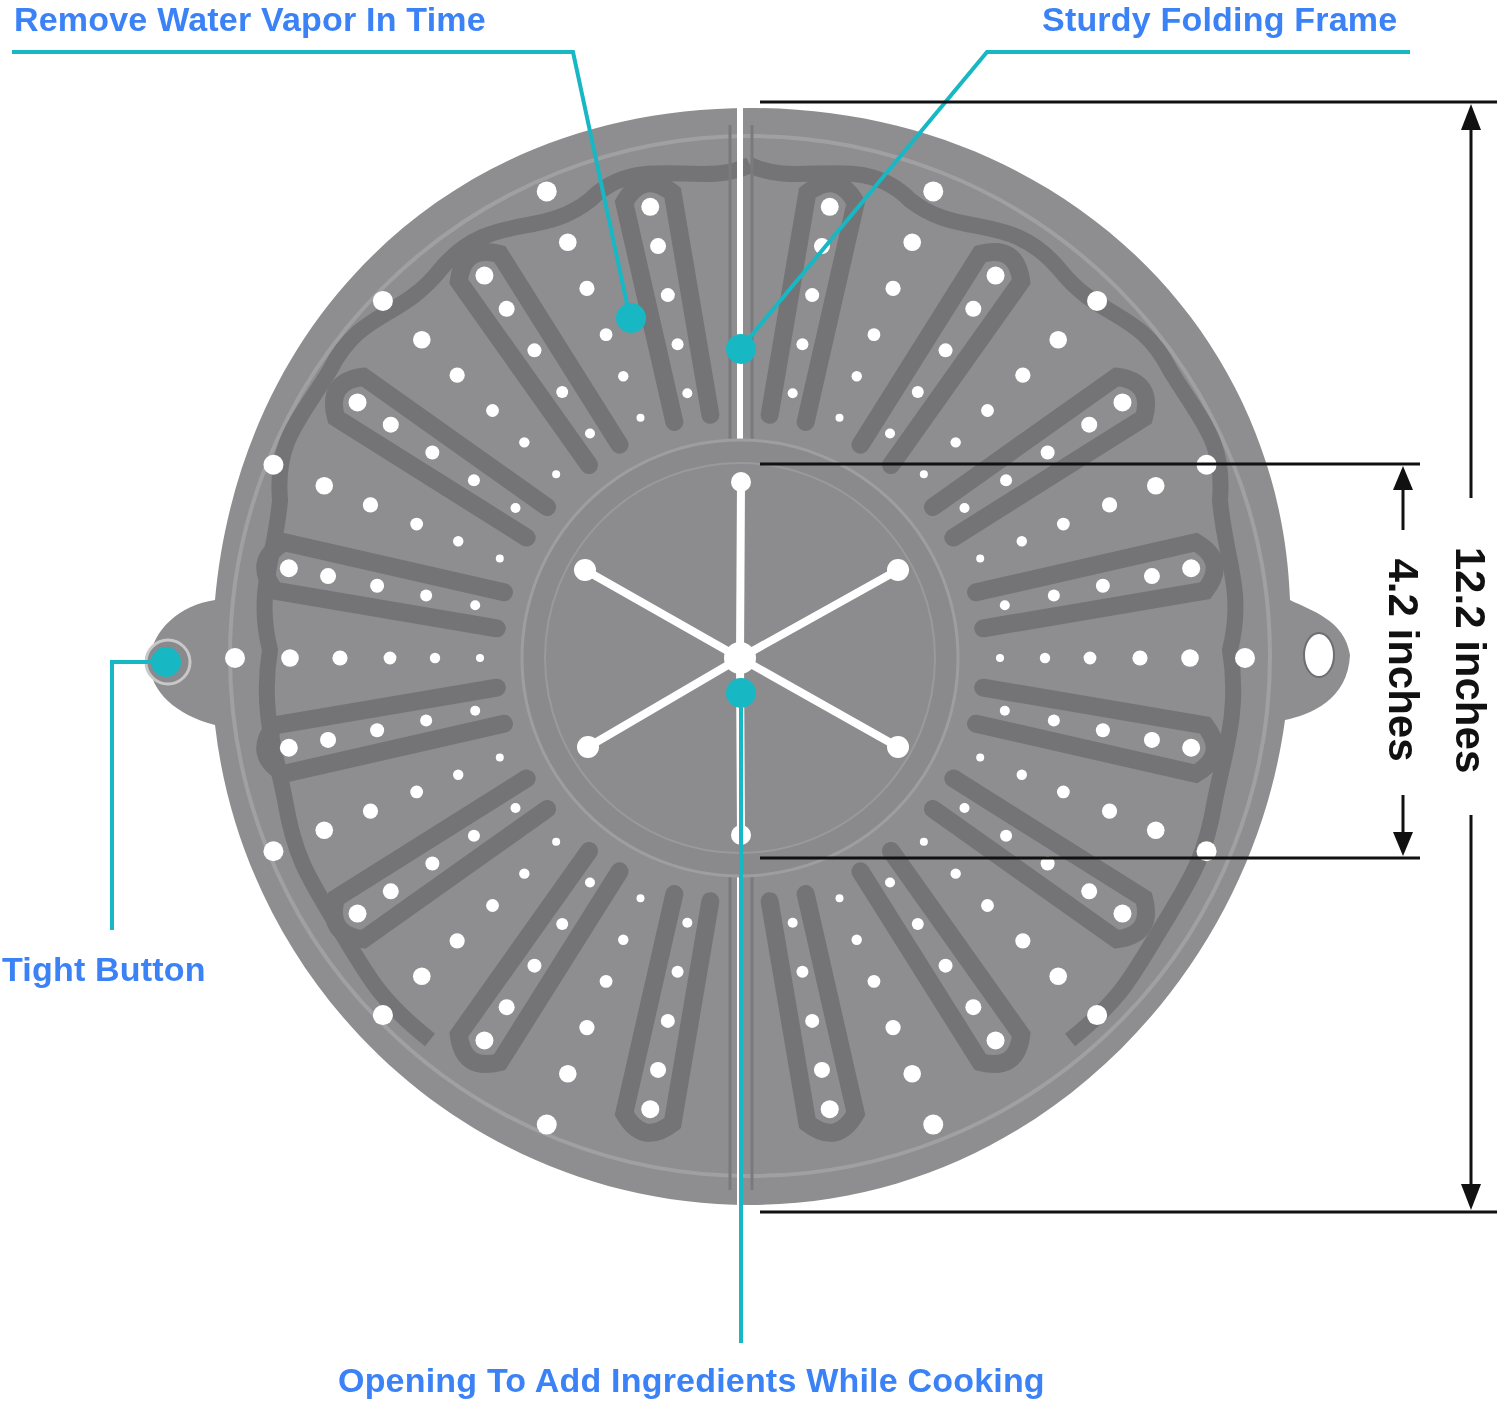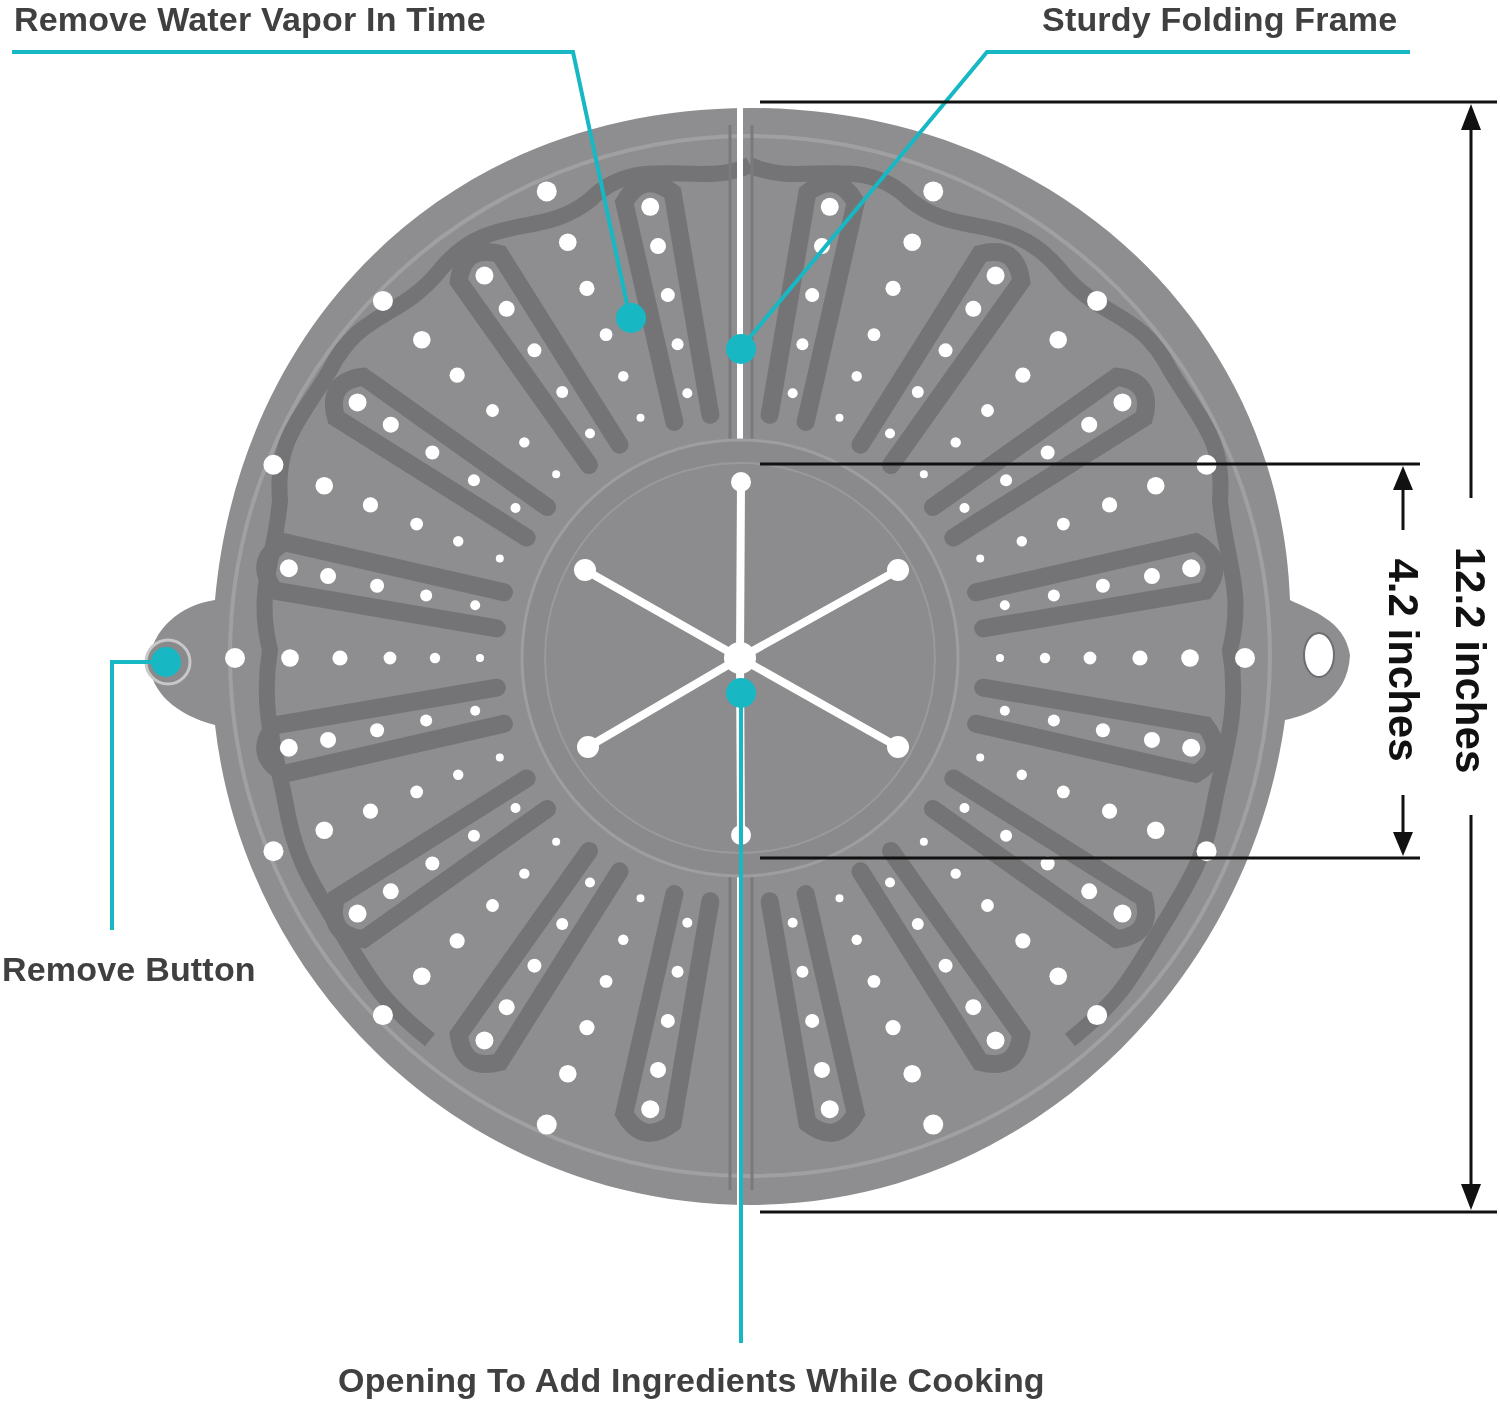--- a/index.html
+++ b/index.html
@@ -1,18 +1,18 @@
 <!DOCTYPE html>
 <html><head>
 <meta charset="utf-8">
 <style>
   html, body { margin:0; padding:0; background:#ffffff; }
   body { width:1500px; height:1407px; position:relative; overflow:hidden;
          font-family:"Liberation Sans", sans-serif; }
-  .label { position:absolute; font-weight:bold; color:#404040; font-size:34px;
+  .label { position:absolute; font-weight:bold; color:#3b82f6; font-size:34px;
            white-space:nowrap; letter-spacing:0.2px; }
   #art { position:absolute; left:0; top:0; }
   .dim-text { position:absolute; font-family:"Liberation Sans", sans-serif; font-weight:bold;
               font-size:42px; color:#111; transform-origin:center center; white-space:nowrap; }
 </style>
 </head>
 <body>
 
 <svg id="art" width="1500" height="1407" viewBox="0 0 1500 1407">
   <defs>
@@ -282,17 +282,17 @@
   <g fill="#111">
     <polygon points="1471,104 1461,130 1481,130"></polygon>
     <polygon points="1471,1210 1461,1184 1481,1184"></polygon>
     <polygon points="1403,466 1393,490 1413,490"></polygon>
     <polygon points="1403,856 1393,832 1413,832"></polygon>
   </g>
 </svg>
 
 <div class="label" style="left:14px; top:0px;">Remove Water Vapor In Time</div>
 <div class="label" style="left:998px; top:0px;margin-left:44px;">Sturdy Folding Frame</div>
-<div class="label" style="left:2px; top:950px;">Remove Button</div>
+<div class="label" style="left:2px; top:950px;">Tight Button</div>
 <div class="label" style="left:338px; top:1361px;text-align:right;">Opening To Add Ingredients While Cooking</div>
 
 <div class="dim-text" style="left:1350px; top:636px; width:240px; text-align:center; transform:rotate(90deg);">12.2 inches</div>
 <div class="dim-text" style="left:1293px; top:636px; width:220px; text-align:center; transform:rotate(90deg);">4.2 inches</div>
 
 </body></html>

